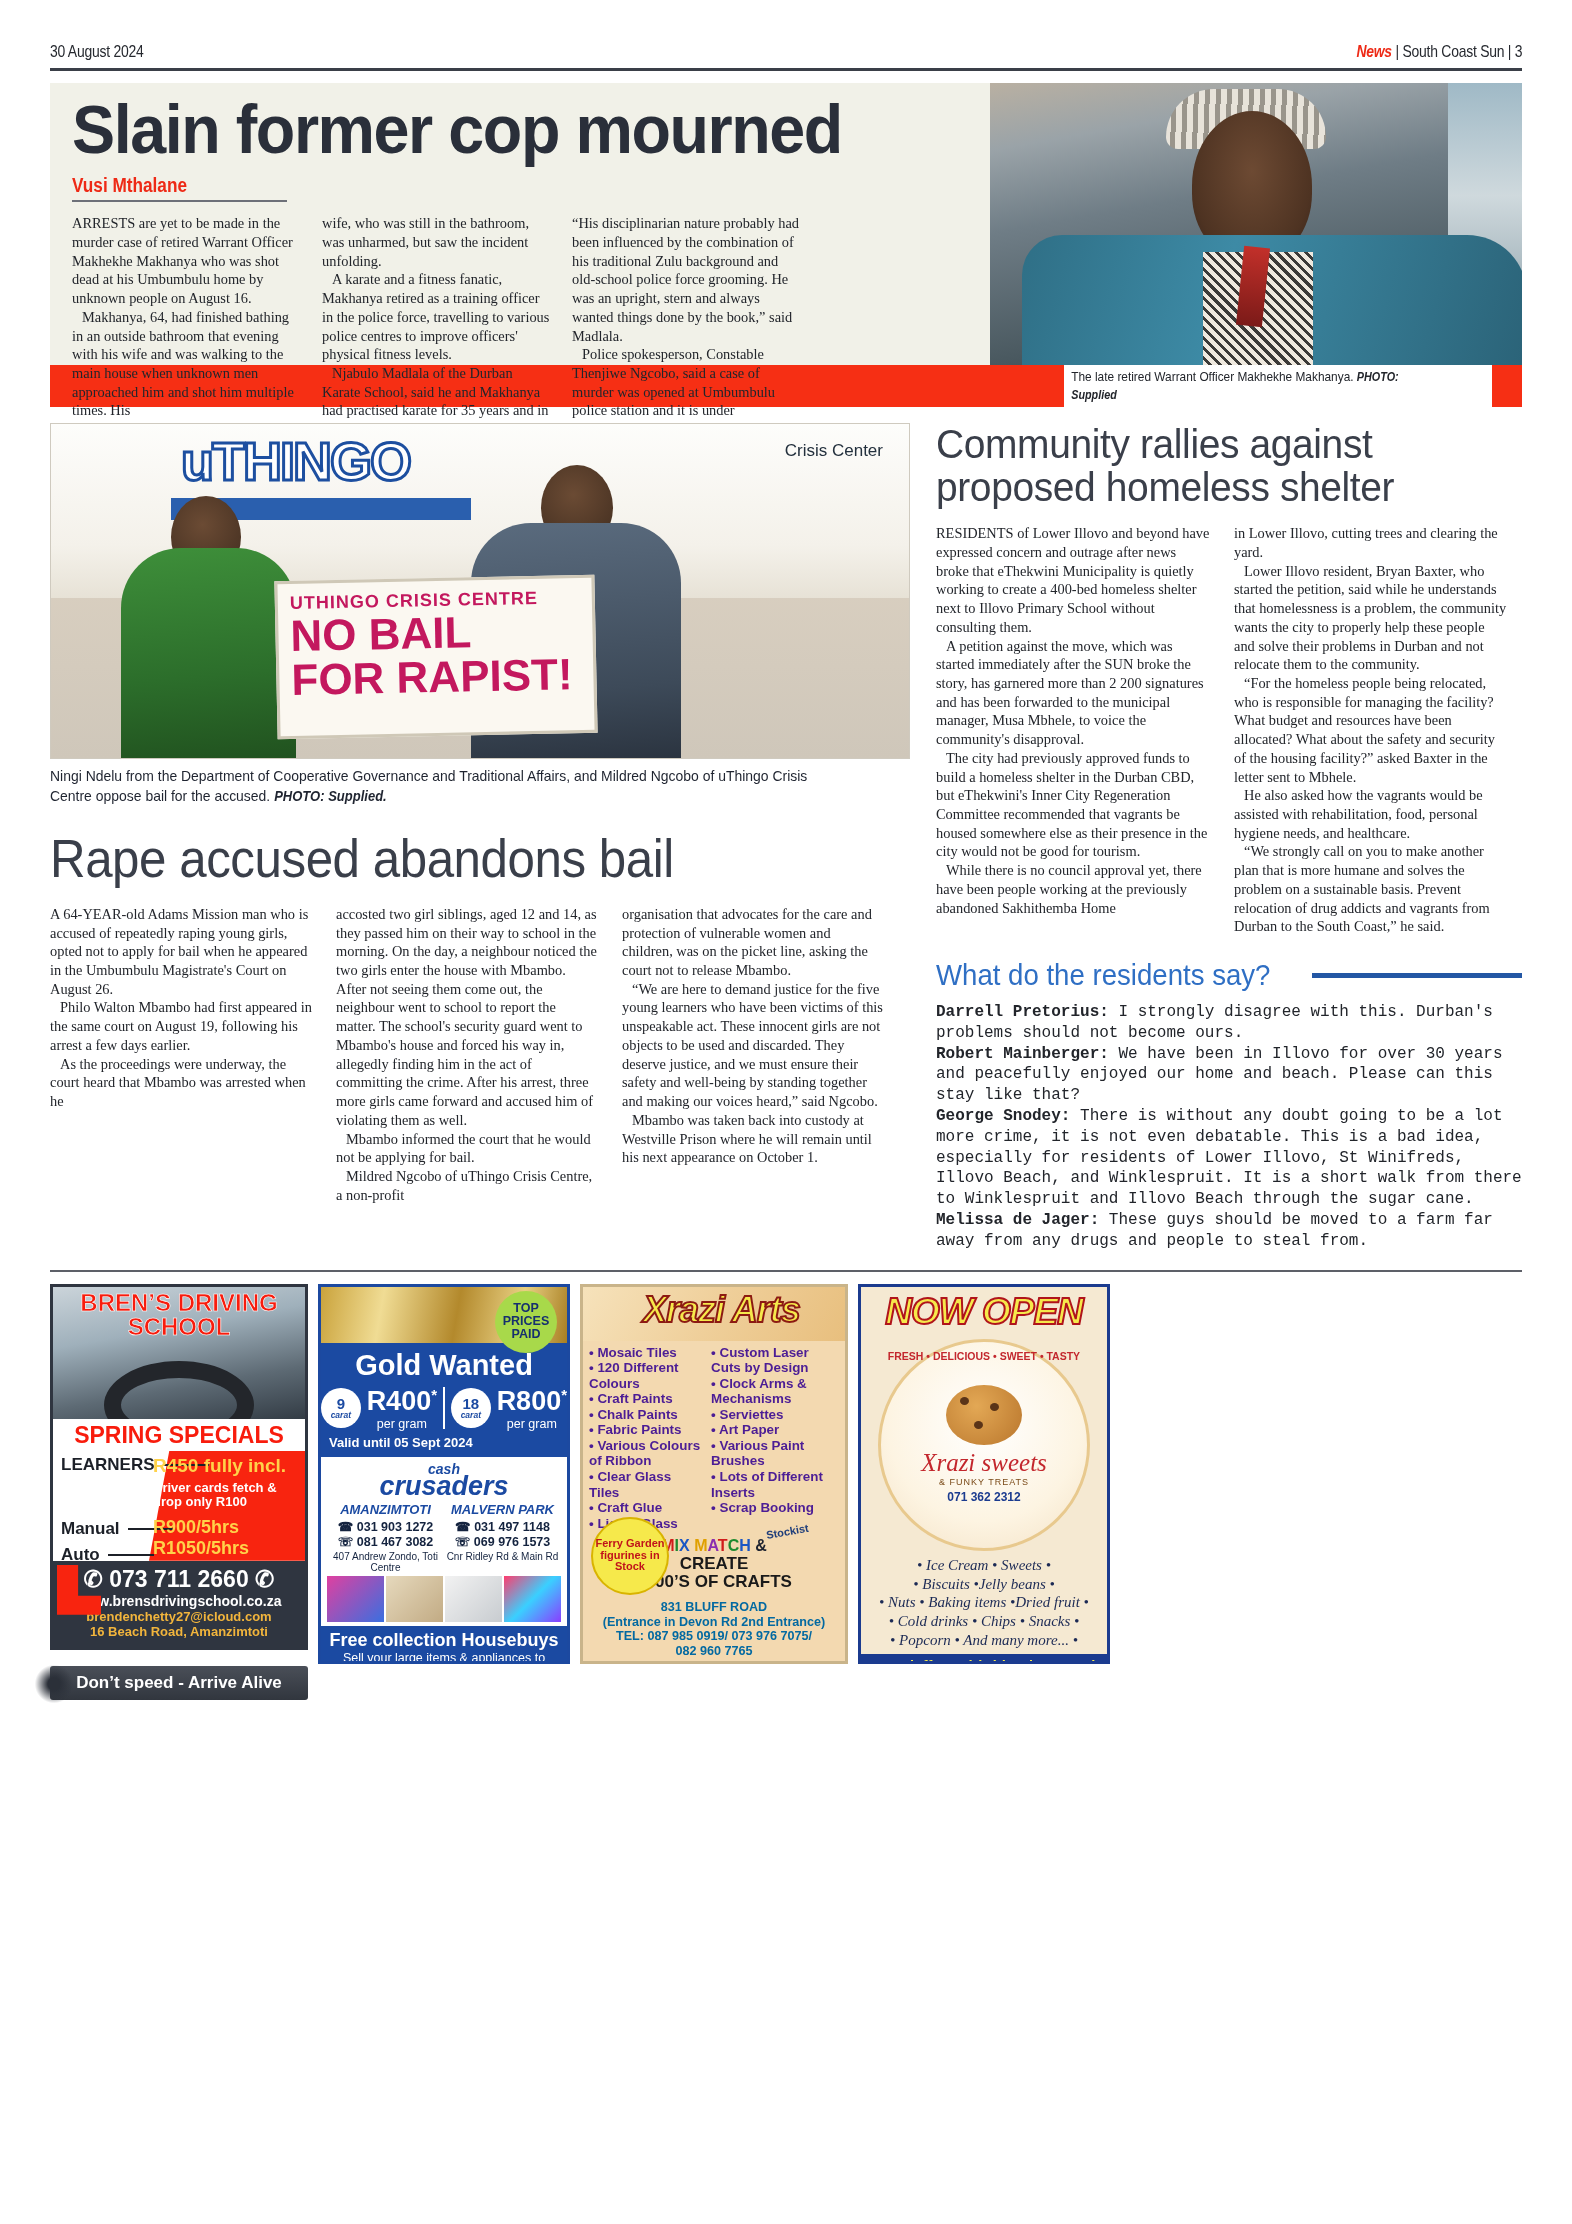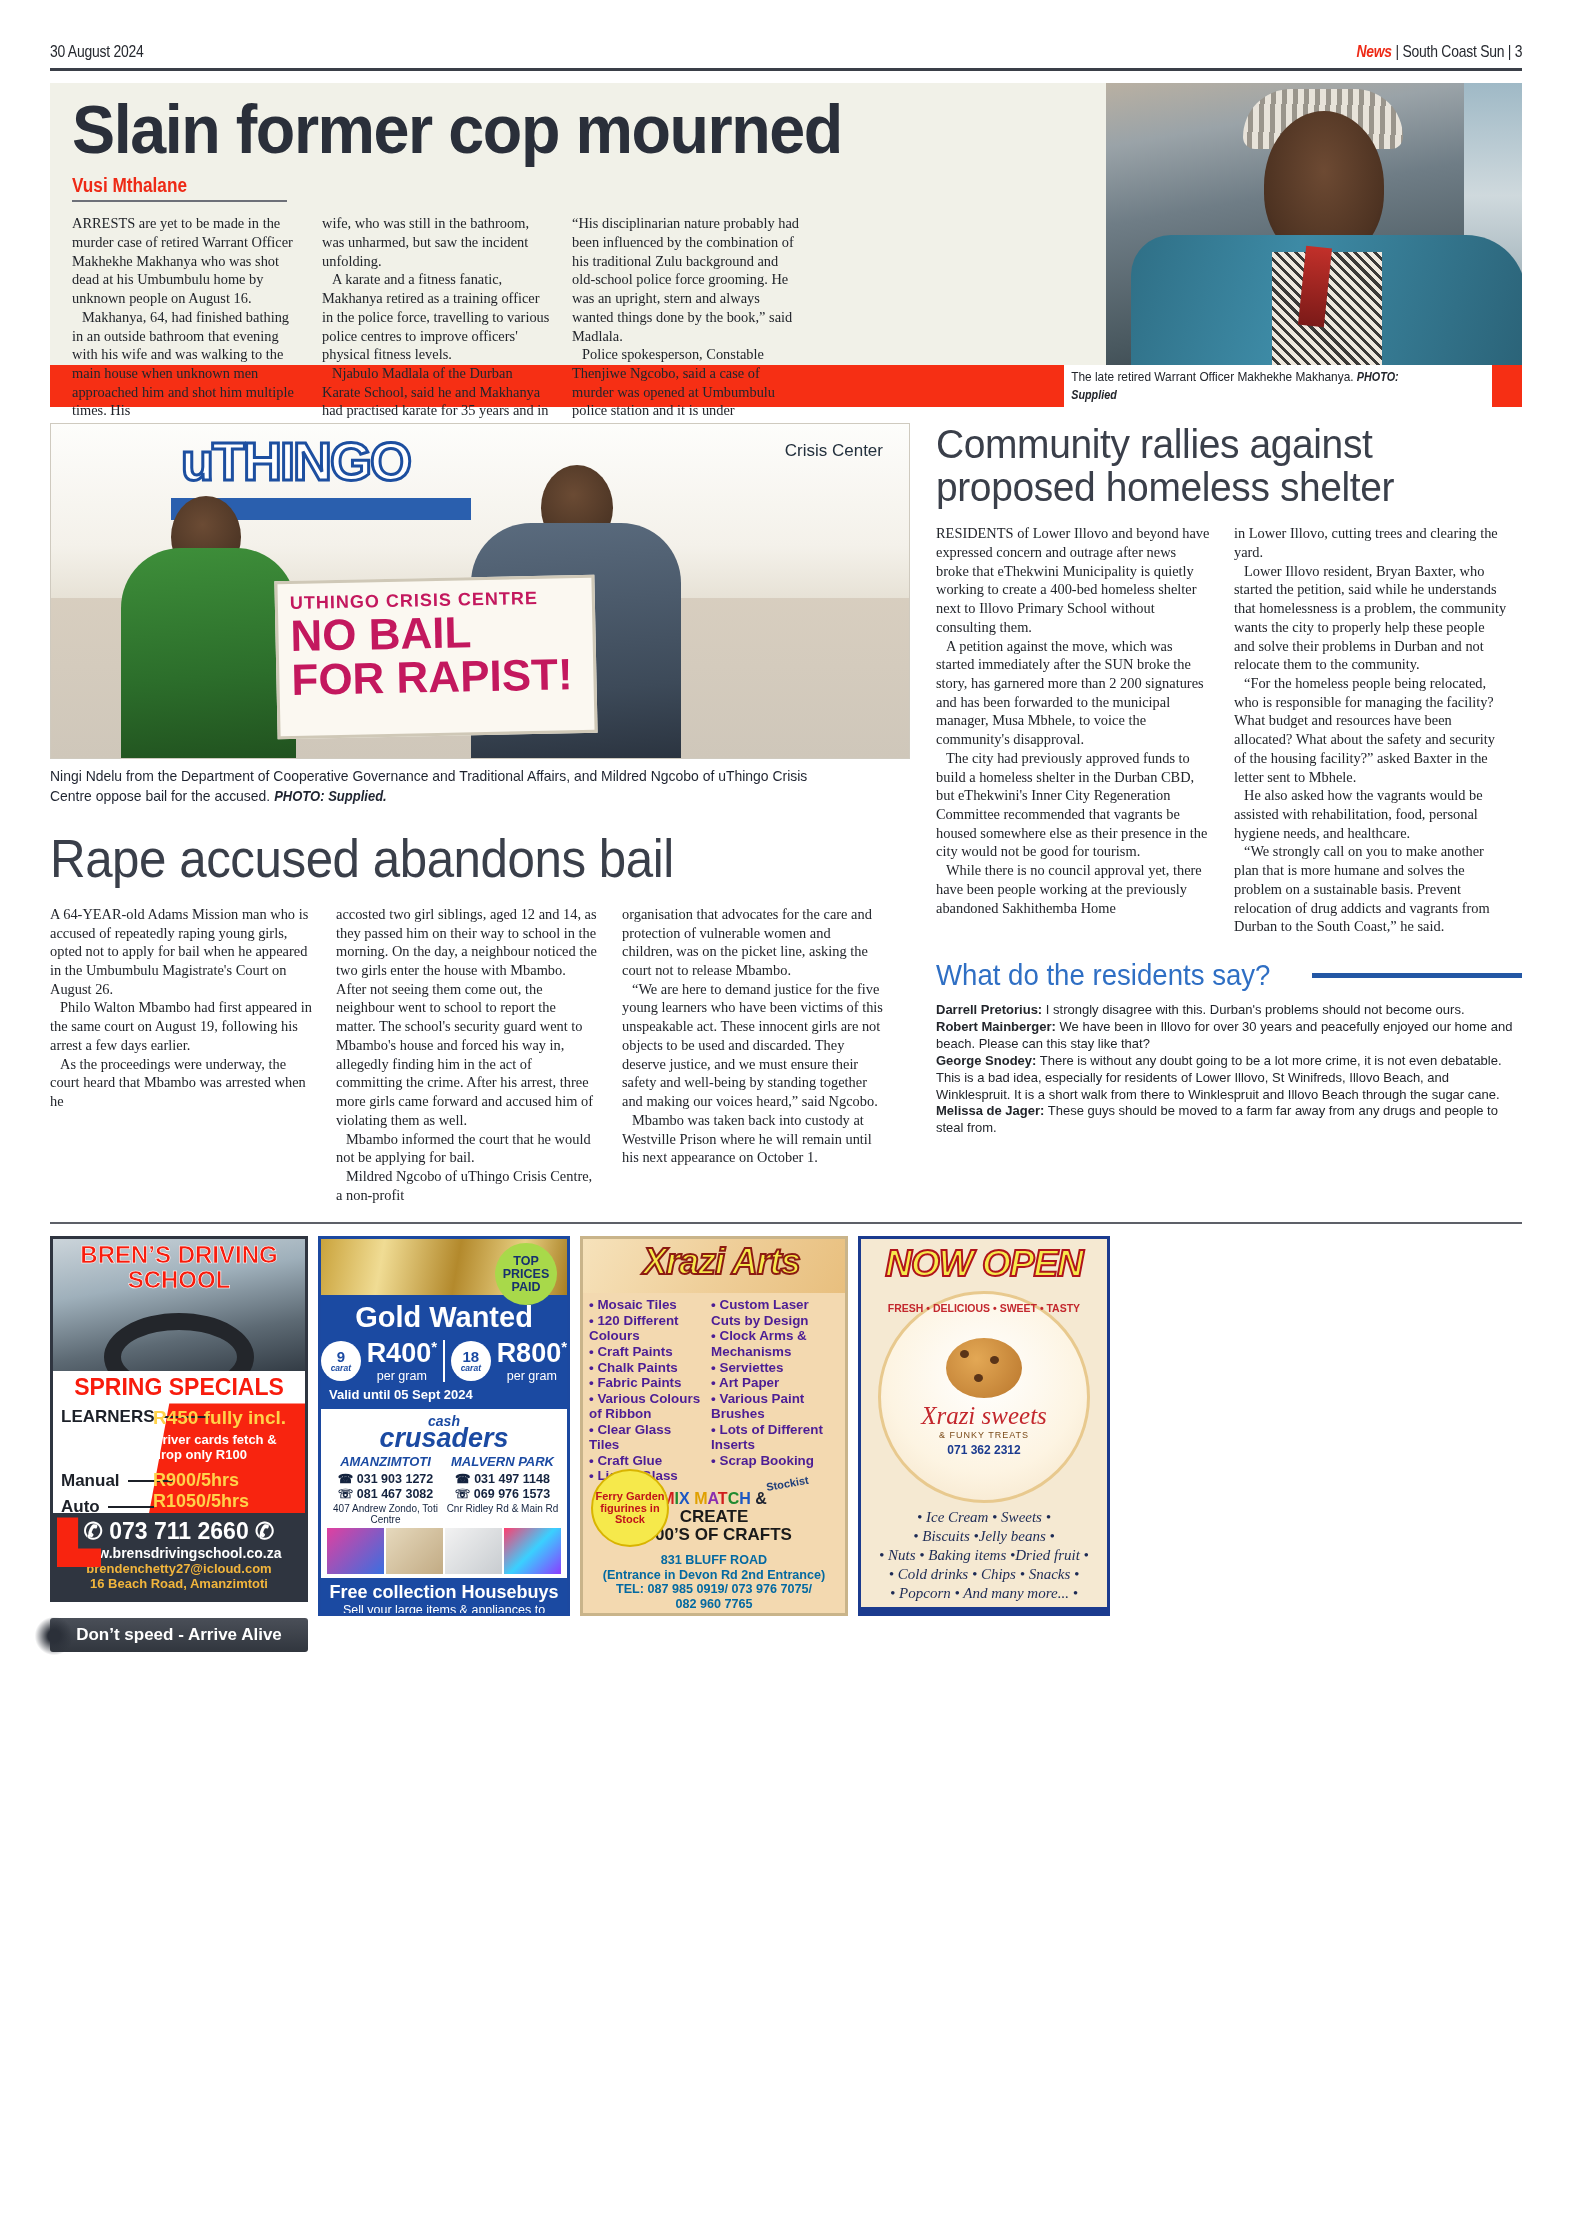--- a/index.html
+++ b/index.html
@@ -23,21 +23,21 @@
   .masthead .date, .masthead .folio {
     font-size: 17px; letter-spacing: -0.3px; color: #26292f;
     transform: scaleX(0.82); transform-origin: left bottom;
   }
   .masthead .folio { transform-origin: right bottom; }
   .folio .news { color: #ee2a16; font-style: italic; font-weight: bold; }
 
   
   .lead { background: #f1f1e8; position: relative; margin-top: 12px; height: 282px; }
   .lead-inner { display: flex; height: 100%; }
-  .lead-text { width: 1056px; padding: 14px 18px 8px 22px; position: relative; }
+  .lead-text { width: 940px; padding: 14px 18px 8px 22px; position: relative; }
   .headline-main {
     font-family: "Liberation Sans", sans-serif;
     font-weight: bold; font-size: 68px; line-height: 0.96;
     color: #2a2f3a; letter-spacing: -1.5px;
     transform: scaleX(0.95); transform-origin: left top;
     margin-bottom: 12px;
   }
   .byline {
     font-family: "Liberation Sans", sans-serif;
     color: #ee2a16; font-weight: bold; font-size: 20px;
@@ -166,21 +166,21 @@
 
   .residents-head {
     display: flex; align-items: center; gap: 12px; margin: 22px 0 10px 0;
   }
   .residents-head .rh-text {
     font-family: "Liberation Sans", sans-serif; font-weight: 300; font-size: 30px;
     color: #2f6fc4; transform: scaleX(0.92); transform-origin: left;
   }
   .residents-head .rh-rule { flex: 1; height: 5px; background: #2357a4; }
   .residents-body {
-    font-family: Liberation Sans, sans-serif; font-size: 13px; line-height: 1.30; color: #22252b;
+    font-family: Liberation Mono, monospace; font-size: 16px; line-height: 1.30; color: #22252b;
   }
   .residents-body b { font-weight: bold; }
 
   
   .ads-rule { border-top: 2px solid #5d6068; margin: 18px 0 0 0; }
   .ads { display: flex; gap: 10px; margin-top: 12px; height: 380px; }
   .ad { position: relative; overflow: hidden; }
 
   
   .ad1 { width: 258px; border: 3px solid #2f3540; background: #a21caf; }

